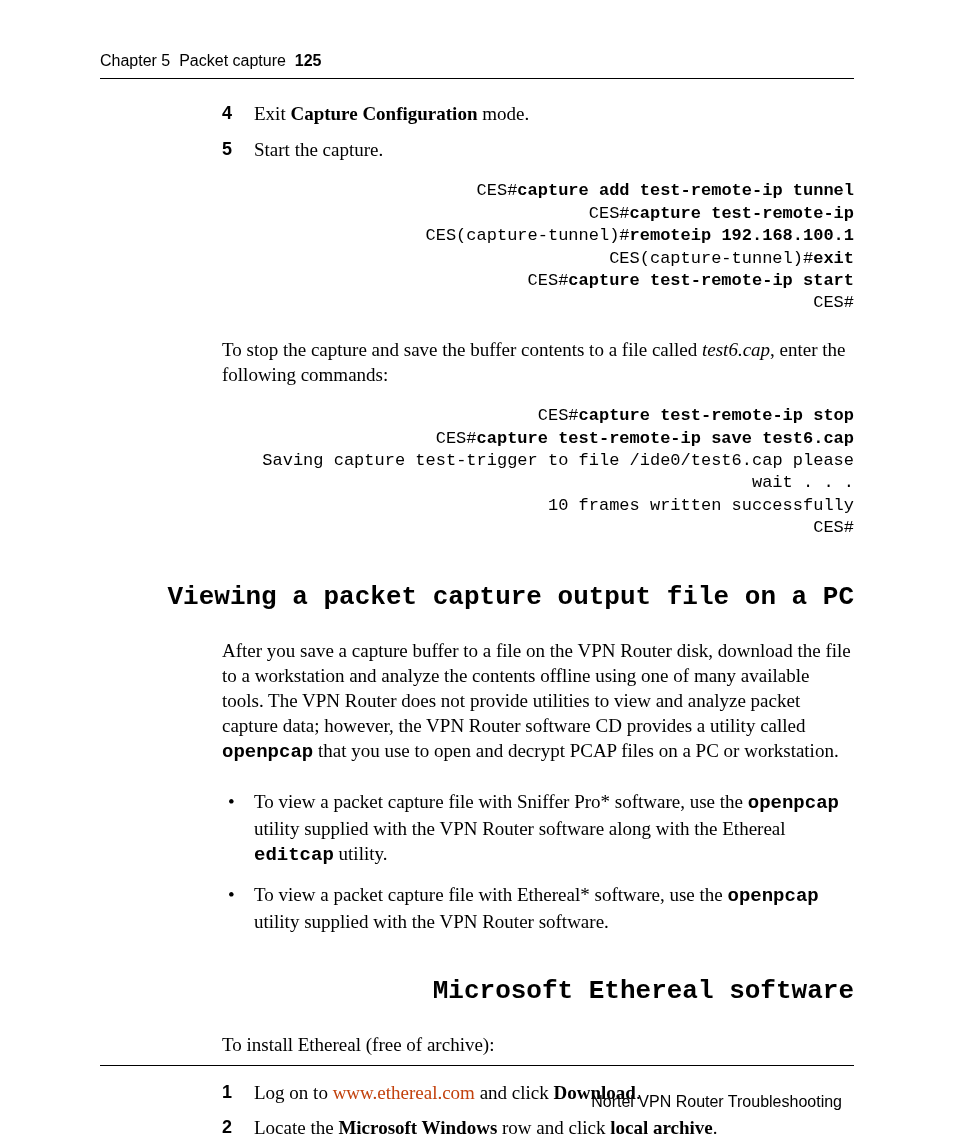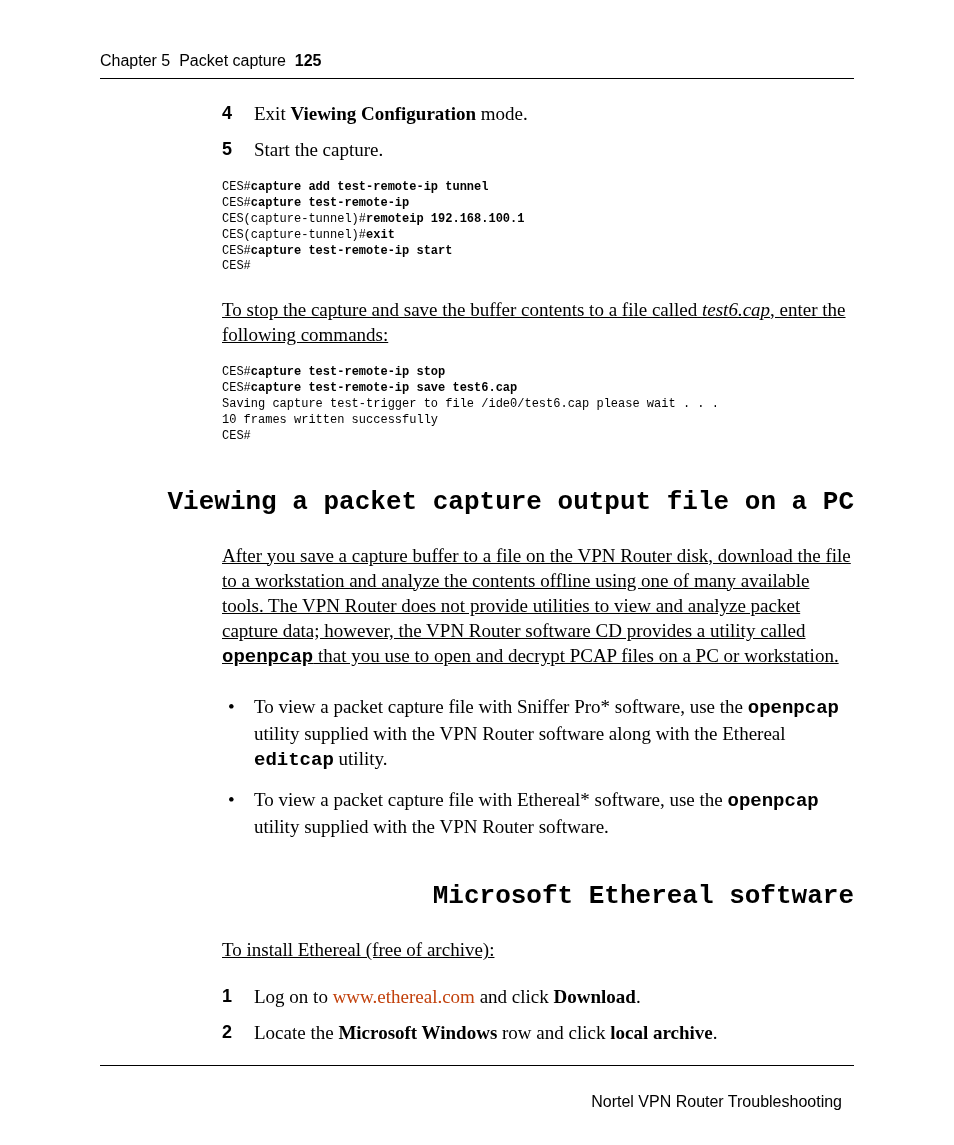--- a/index.html
+++ b/index.html
@@ -52,30 +52,30 @@
   ol.steps > li > .num {
     position: absolute;
     left: 0;
     top: 0;
     font-family: Helvetica, Arial, sans-serif;
     font-weight: 700;
     font-size: 18px;
   }
   pre.code {
     font-family: "Courier New", Courier, monospace;
-    font-size: 12px;
+    font-size: 17px;
     line-height: 1.32;
     white-space: pre-wrap;
     margin: 18px 0 0 0;
+    text-align: right;
   }
   pre.code b { font-weight: 700; }
   p.body {
     margin: 22px 0 0 0;
     line-height: 1.32;
-    text-decoration: underline;
   }
   p.body .italic { font-style: italic; }
   p.body .mono-bold, li .mono-bold {
     font-family: "Courier New", Courier, monospace;
     font-weight: 700;
   }
   h2.sect {
     font-family: Liberation Mono, monospace;
     font-weight: 700;
     font-size: 26px;
@@ -124,21 +124,21 @@
   <div class="running-head">
     <span>Chapter 5</span>&nbsp;&nbsp;<span>Packet capture</span>&nbsp;&nbsp;<span class="bold">125</span>
   </div>
   <hr class="rule">
 
   <div class="content">
 
     <ol class="steps">
       <li>
         <span class="num">4</span>
-        <span>Exit <b>Viewing Configuration</b> mode.</span>
+        <span>Exit <b>Capture Configuration</b> mode.</span>
       </li>
       <li>
         <span class="num">5</span>
         <span>Start the capture.</span>
       </li>
     </ol>
 
     <pre class="code">CES#<b>capture add test-remote-ip tunnel</b>
 CES#<b>capture test-remote-ip</b>
 CES(capture-tunnel)#<b>remoteip 192.168.100.1</b>

